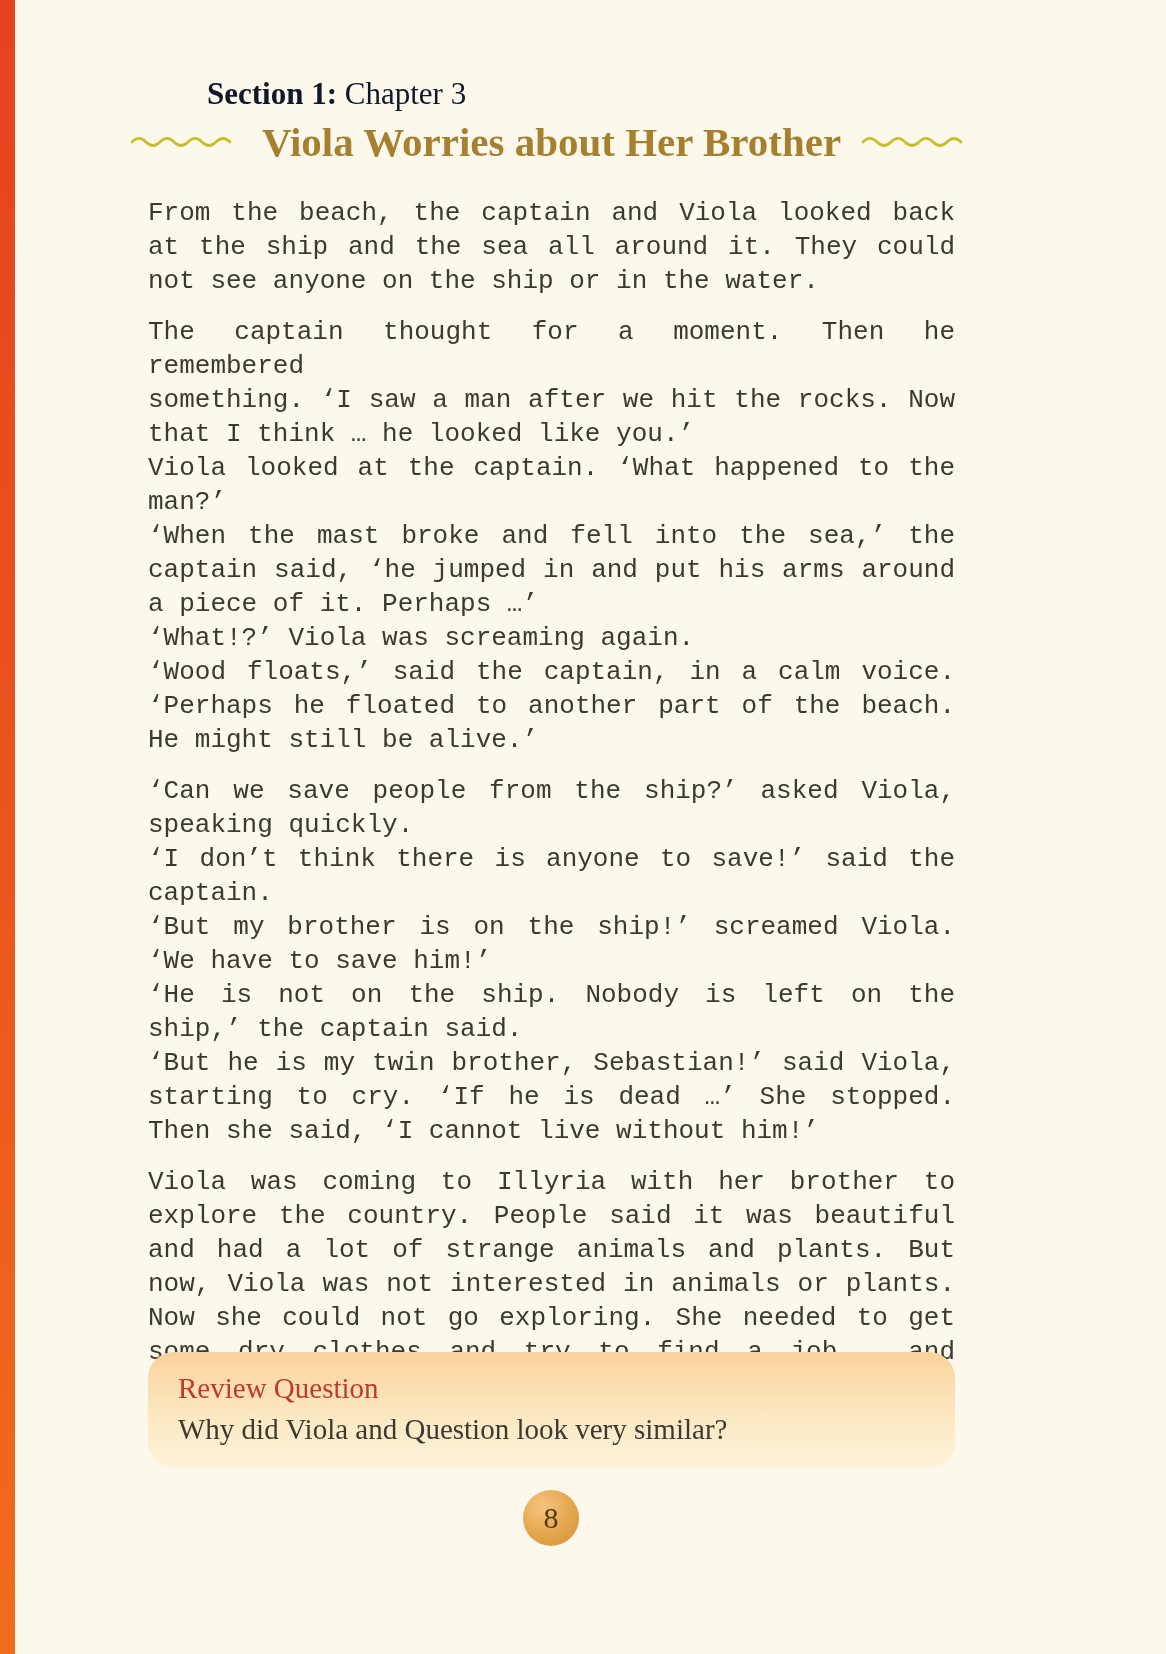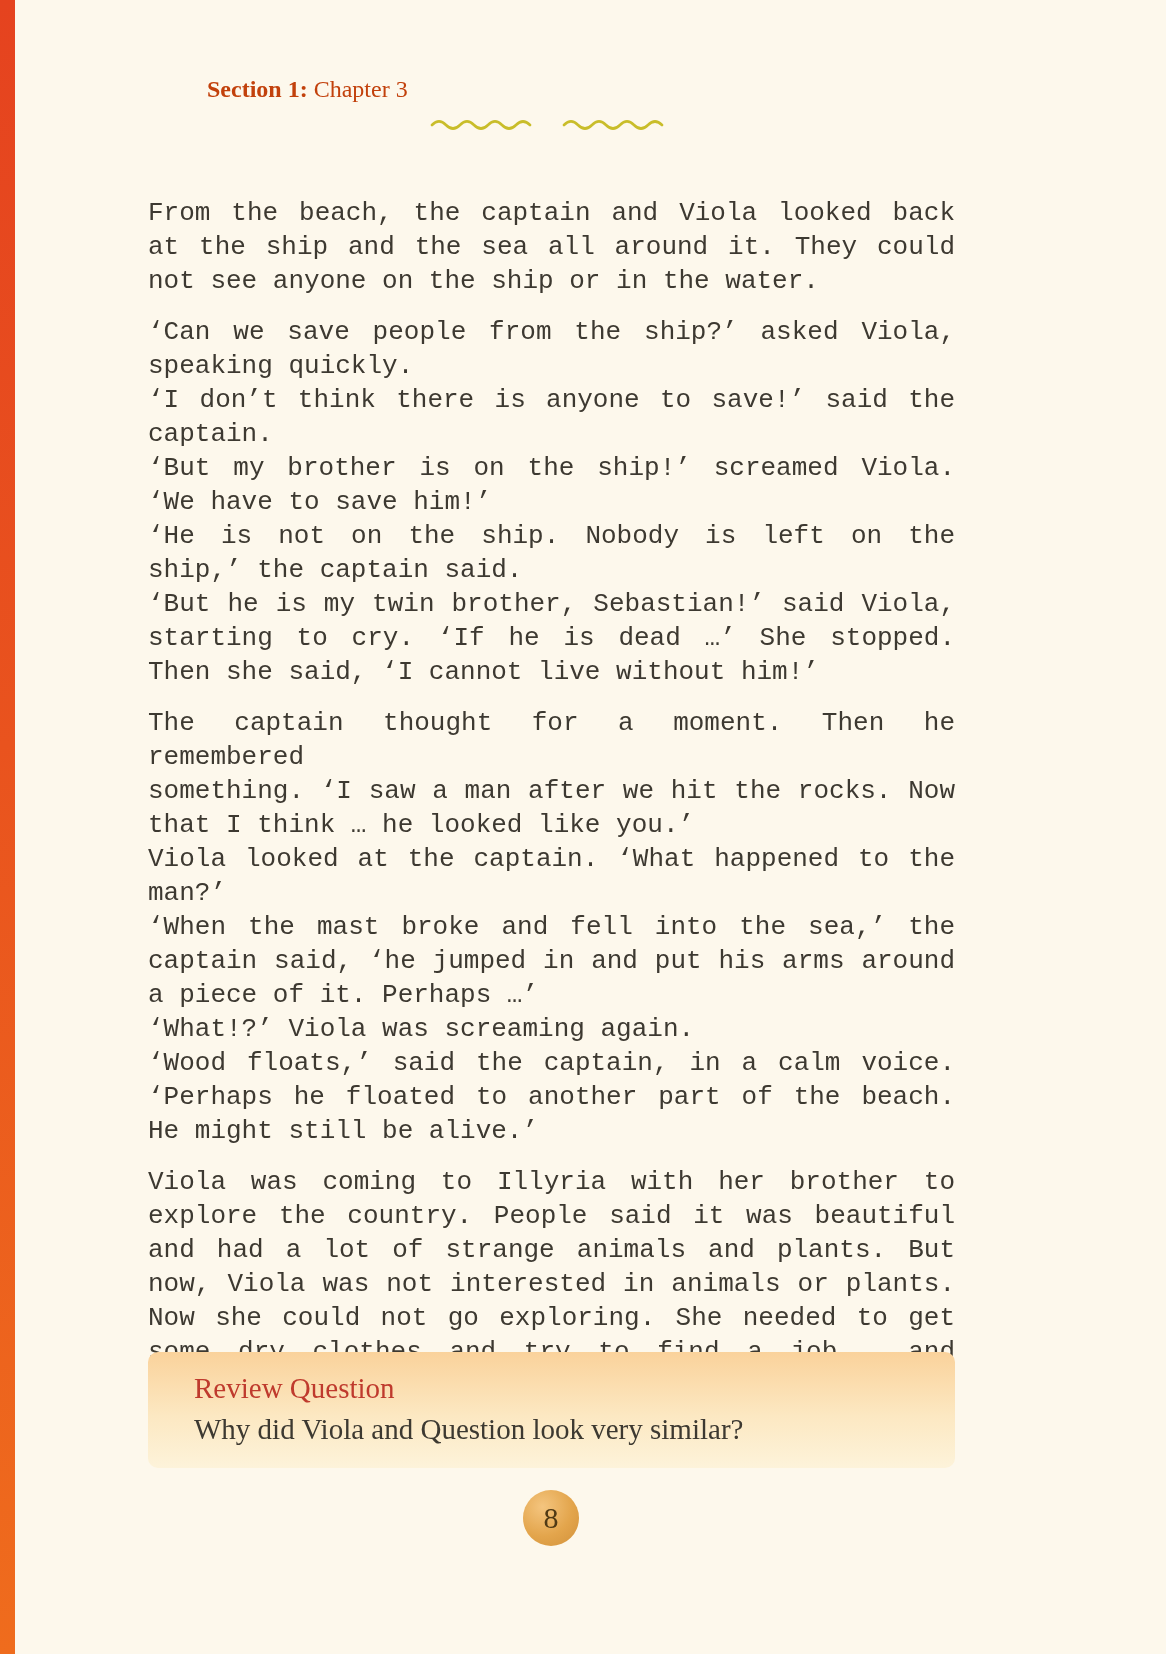--- a/index.html
+++ b/index.html
@@ -17,22 +17,22 @@
   .edge-strip {
     position: absolute;
     left: 0; top: 0; bottom: 0;
     width: 15px;
     background: linear-gradient(180deg, #e5431f 0%, #e9531e 45%, #ef6c1d 100%);
   }
   .section-line {
     position: absolute;
     left: 207px;
     top: 76px;
-    font-size: 24px;
-    color: #c2410c;
+    font-size: 31px;
+    color: #0f172a;
   }
   .section-line .bold { font-weight: bold; }
   .title-row {
     position: absolute;
     left: 148px;
     top: 118px;
     width: 807px;
     display: flex;
     align-items: center;
     justify-content: center;
@@ -54,23 +54,23 @@
     line-height: 34px;
   }
   .block { margin-bottom: 17px; }
   .seg { text-align: justify; font-family: Liberation Mono, monospace; }
   .review-box {
     position: absolute;
     left: 148px;
     top: 1352px;
     width: 807px;
     min-height: 116px;
-    border-radius: 10px;
+    border-radius: 26px;
     background: linear-gradient(180deg, #fad29b 0%, #fce8c2 55%, #fdf3da 100%);
-    padding: 20px 30px 22px 46px;
+    padding: 20px 30px 22px 30px;
   }
   .review-heading {
     font-size: 29px;
     color: #bf3a2d;
     margin-bottom: 8px;
   }
   .review-question {
     font-size: 29px;
     color: #3d3931;
   }
@@ -98,43 +98,44 @@
 
   <div class="section-line">
     <span class="bold">Section 1:</span>
     <span>Chapter 3</span>
   </div>
 
   <div class="title-row">
     <svg class="squiggle" width="112" height="14" viewBox="0 0 112 14">
       <path d="M2 7 q7 -7 14 0 t14 0 t14 0 t14 0 t14 0 t14 0 t14 0" fill="none" stroke="#c9bd2a" stroke-width="2.6" stroke-linecap="round"></path>
     </svg>
+    <div class="page-title">Viola Worries about Her Brother</div>
     <svg class="squiggle" width="112" height="14" viewBox="0 0 112 14">
       <path d="M2 7 q7 -7 14 0 t14 0 t14 0 t14 0 t14 0 t14 0 t14 0" fill="none" stroke="#c9bd2a" stroke-width="2.6" stroke-linecap="round"></path>
     </svg>
   </div>
 
   <div class="body-text">
       <div class="block">
         <div class="seg">From the beach, the captain and Viola looked back at the ship and the sea all around it. They could not see anyone on the ship or in the water.</div>
       </div>
       <div class="block">
-        <div class="seg">‘Can we save people from the ship?’ asked Viola, speaking quickly.</div>
-        <div class="seg">‘I don’t think there is anyone to save!’ said the captain.</div>
-        <div class="seg">‘But my brother is on the ship!’ screamed Viola. ‘We have to save him!’</div>
-        <div class="seg">‘He is not on the ship. Nobody is left on the ship,’ the captain said.</div>
-        <div class="seg">‘But he is my twin brother, Sebastian!’ said Viola, starting to cry. ‘If he is dead …’ She stopped. Then she said, ‘I cannot live without him!’</div>
-      </div>
-      <div class="block">
         <div class="seg">The captain thought for a moment. Then he remembered</div>
         <div class="seg">something. ‘I saw a man after we hit the rocks. Now that I think … he looked like you.’</div>
         <div class="seg">Viola looked at the captain. ‘What happened to the man?’</div>
         <div class="seg">‘When the mast broke and fell into the sea,’ the captain said, ‘he jumped in and put his arms around a piece of it. Perhaps …’</div>
         <div class="seg">‘What!?’ Viola was screaming again.</div>
         <div class="seg">‘Wood floats,’ said the captain, in a calm voice. ‘Perhaps he floated to another part of the beach. He might still be alive.’</div>
+      </div>
+      <div class="block">
+        <div class="seg">‘Can we save people from the ship?’ asked Viola, speaking quickly.</div>
+        <div class="seg">‘I don’t think there is anyone to save!’ said the captain.</div>
+        <div class="seg">‘But my brother is on the ship!’ screamed Viola. ‘We have to save him!’</div>
+        <div class="seg">‘He is not on the ship. Nobody is left on the ship,’ the captain said.</div>
+        <div class="seg">‘But he is my twin brother, Sebastian!’ said Viola, starting to cry. ‘If he is dead …’ She stopped. Then she said, ‘I cannot live without him!’</div>
       </div>
       <div class="block">
         <div class="seg">Viola was coming to Illyria with her brother to explore the country. People said it was beautiful and had a lot of  strange animals and plants. But now, Viola was not interested in animals or plants. Now she could not go exploring. She needed to get some dry clothes and try to find a job … and Sebastian.</div>
       </div>
     </div>
 
   <div class="review-box">
     <div class="review-heading">Review Question</div>
     <div class="review-question">Why did Viola and Question look very similar?</div>
   </div>

